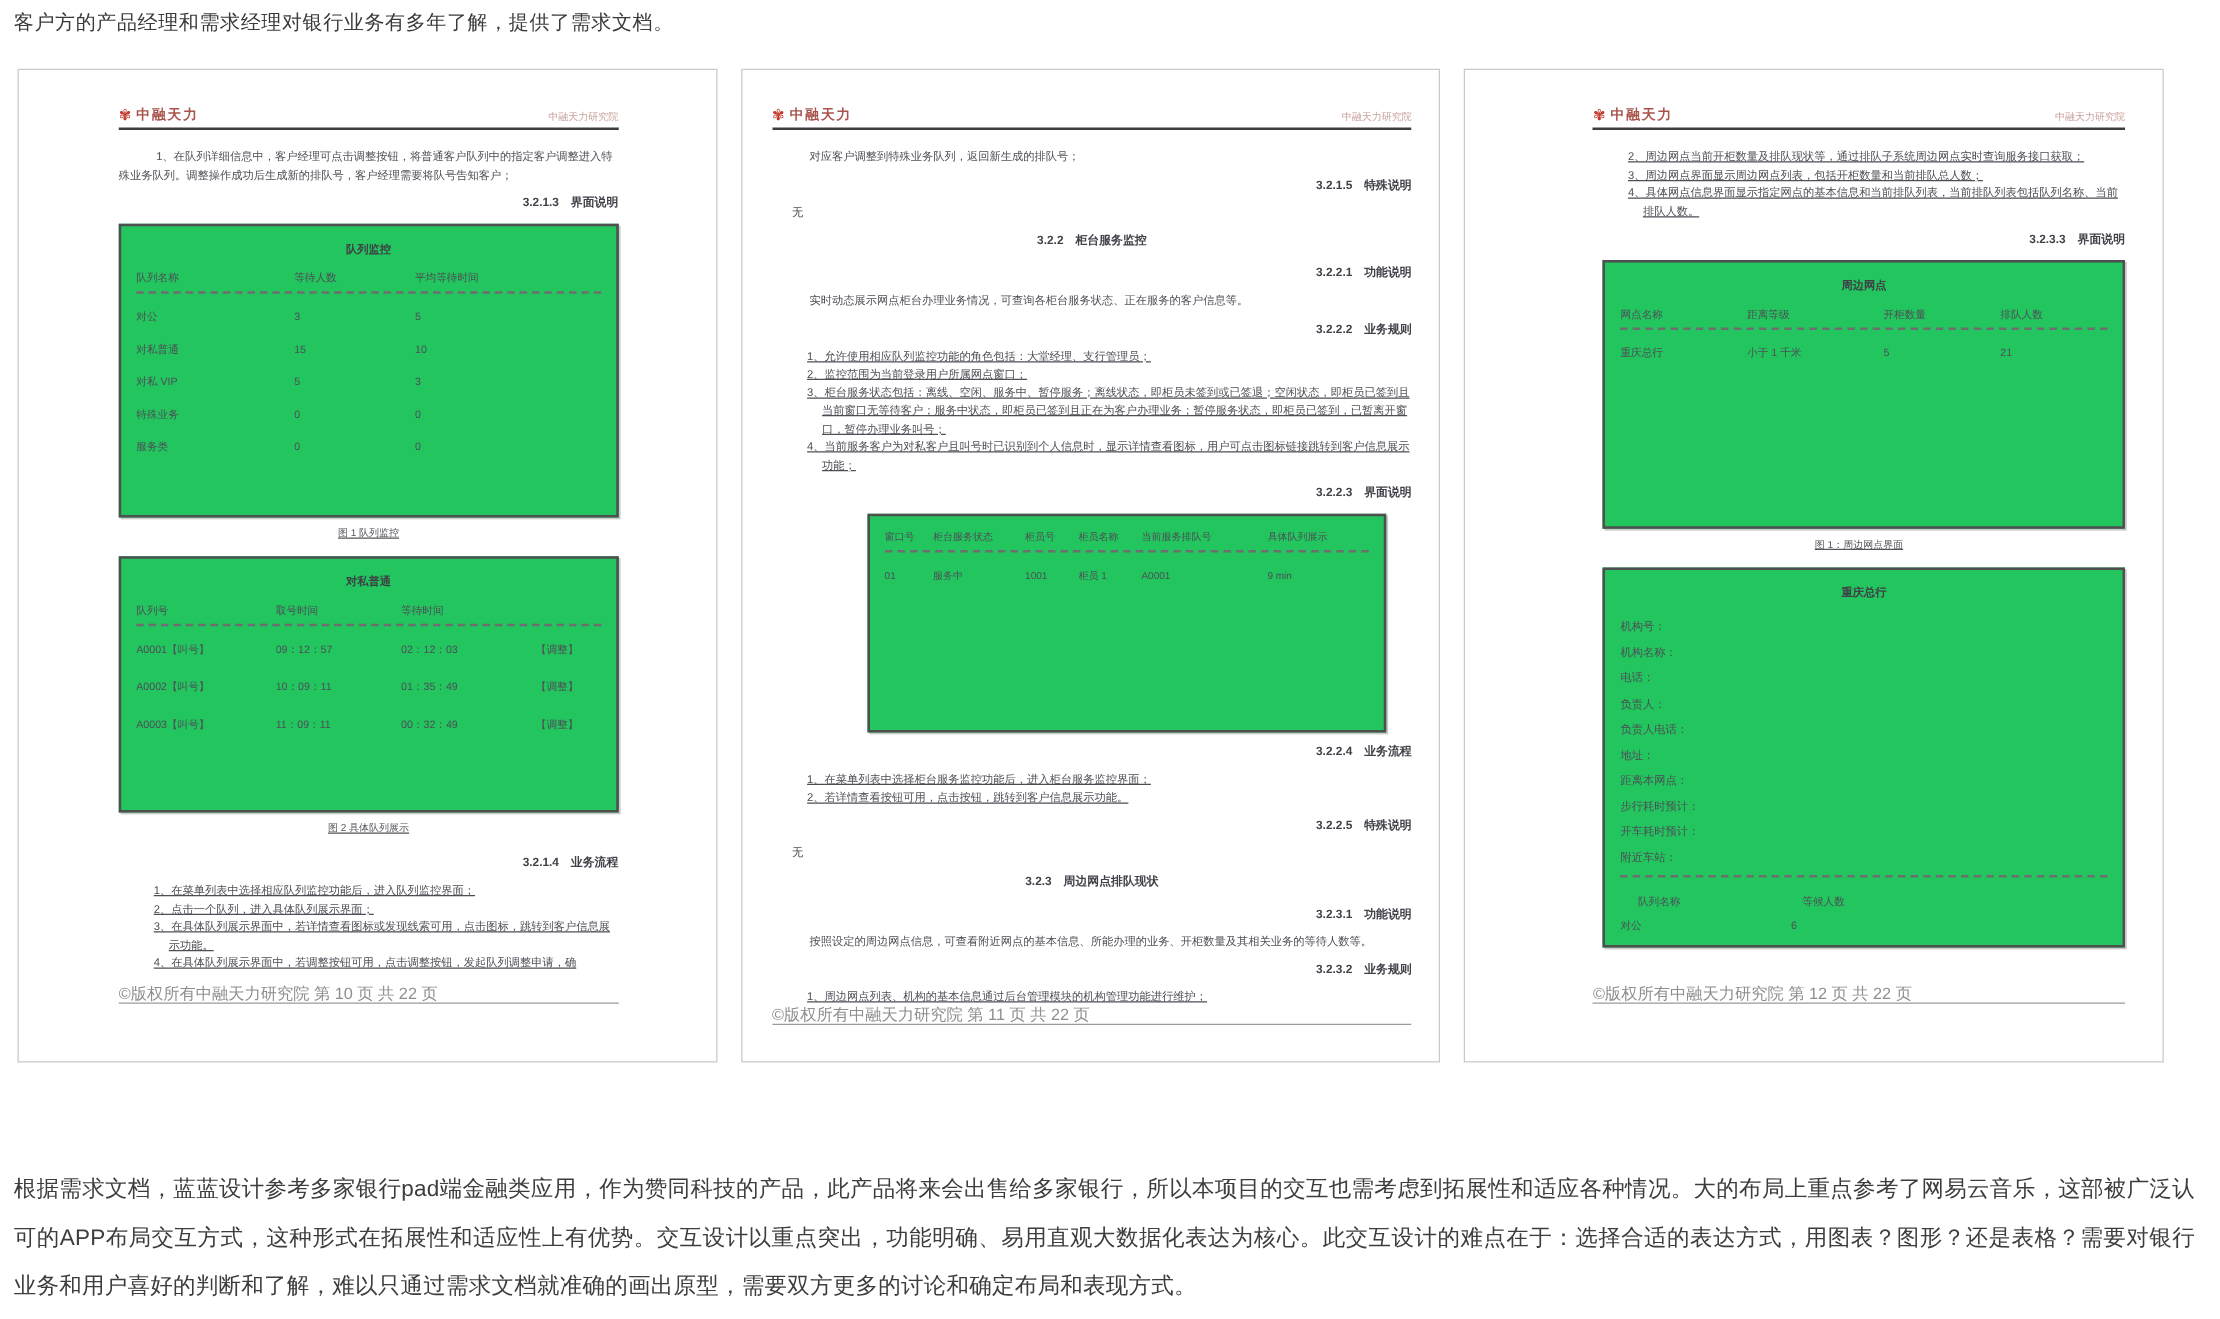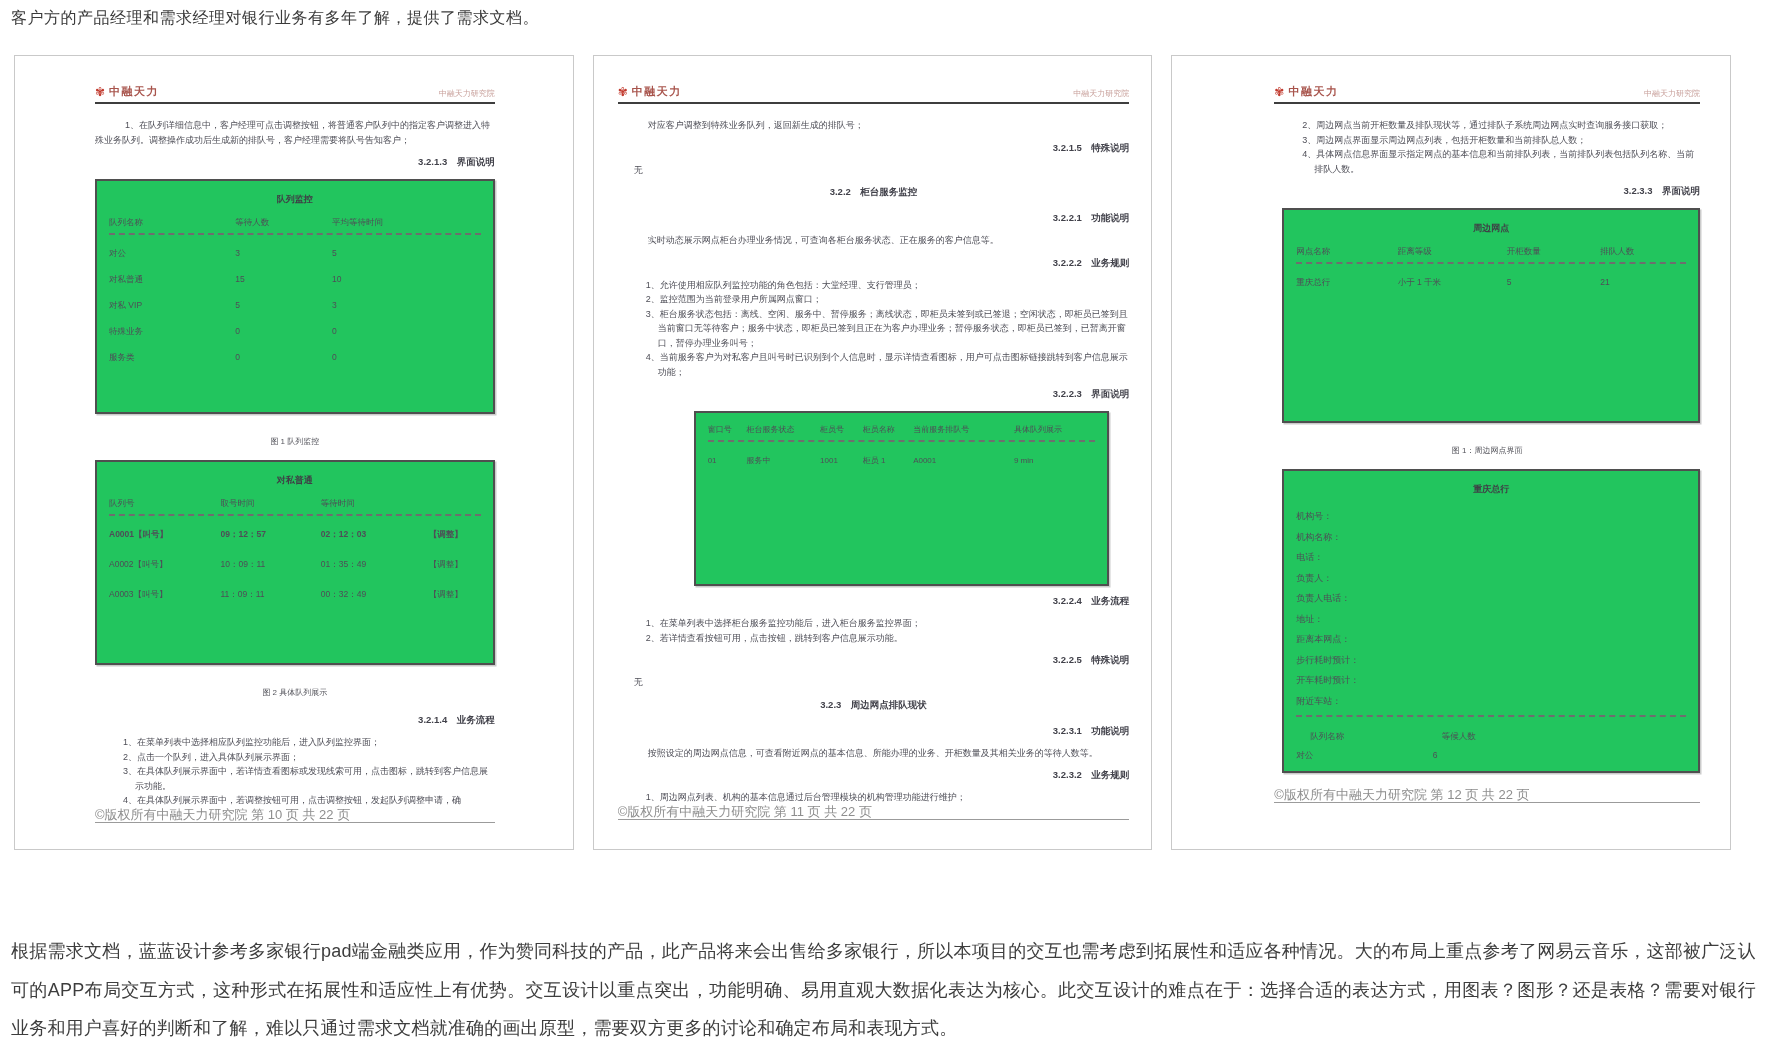--- a/index.html
+++ b/index.html
@@ -23,32 +23,32 @@
   .logo-glyph{font-size:12px;line-height:12px;margin-right:4px;}
   .logo-text{font-size:11px;font-weight:bold;letter-spacing:1.5px;}
   .header-right{font-size:8px;}
 
   .doc-p{font-size:9px;line-height:14.5px;text-indent:30px;margin:2px 0;}
   .doc-p.plain{text-indent:16px;}
   .doc-h{font-size:9.5px;font-weight:bold;color:#41414a;margin:7px 0 6px;}
   .h-center{text-align:right;}
   .h-left{text-align:center;}
   .doc-list{margin:2px 0;}
-  .doc-li{font-size:9px;line-height:14.5px;padding-left:40px;text-indent:-12px;}
+  .doc-li{font-size:9px;line-height:14.5px;padding-left:40px;text-indent:-12px;text-decoration:underline;}
 
   .doc-box{border:2px solid #4f4f4f;box-shadow:1.5px 1.5px 0 rgba(70,70,70,.28);
            padding:10px 12px 8px;margin:4px 0 2px;box-sizing:border-box;background:#22c55e;flex:none;}
   .box-title{text-align:center;font-weight:bold;font-size:9px;margin:2px 0 10px;color:#3f3f46;}
   .box-grid{display:grid;font-size:8.5px;line-height:13px;margin-bottom:13px;}
   .box-grid span{white-space:nowrap;overflow:hidden;}
   .box-grid.hdr{margin-bottom:4px;}
   .box-grid.lg{margin-bottom:17px;}
   .cols6 .box-grid{font-size:8px;}
   .box-sep{border:none;border-top:2px dashed #6e6e6e;margin:4px 0 12px;}
-  .doc-cap{text-align:center;font-size:8px;color:#55555c;margin:20px 0 9px;}
+  .doc-cap{text-align:center;font-size:8px;color:#55555c;margin:5px 0 9px;text-decoration:underline;}
 
   .fieldbox .field-line{font-size:9px;line-height:20.5px;}
   .tail-grid{display:grid;grid-template-columns:35% 65%;font-size:8.5px;line-height:15px;}
   .tail-grid.hdr{padding-left:14px;margin:6px 0 4px;}
 
   .doc-footer{margin-top:auto;font-size:13px;line-height:10px;color:#8e8e8e;
               border-bottom:1px solid #9b9b9b;padding-bottom:2px;width:100%;flex:none;}
 
   .outro{position:absolute;top:932px;left:11px;width:1745px;font-size:18px;line-height:38.5px;
          color:#3d3d3d;text-align:justify;letter-spacing:.2px;}
@@ -106,21 +106,21 @@
         <div class="doc-cap">图 1 队列监控</div>
         <div class="doc-box" style="min-height: 205px;">
           <div class="box-title">对私普通</div>
           <div class="box-grid hdr" style="grid-template-columns: 30% 27% 29% 14%;">
             <span>队列号</span>
             <span>取号时间</span>
             <span>等待时间</span>
             <span></span>
           </div>
           <div class="box-sep"></div>
-          <div class="box-grid lg" style="grid-template-columns: 30% 27% 29% 14%; font-weight: bold;">
+          <div class="box-grid lg" style="grid-template-columns: 30% 27% 29% 14%;">
             <span>A0001【叫号】</span>
             <span>09：12：57</span>
             <span>02：12：03</span>
             <span>【调整】</span>
           </div>
           <div class="box-grid lg" style="grid-template-columns: 30% 27% 29% 14%;">
             <span>A0002【叫号】</span>
             <span>10：09：11</span>
             <span>01：35：49</span>
             <span>【调整】</span>

